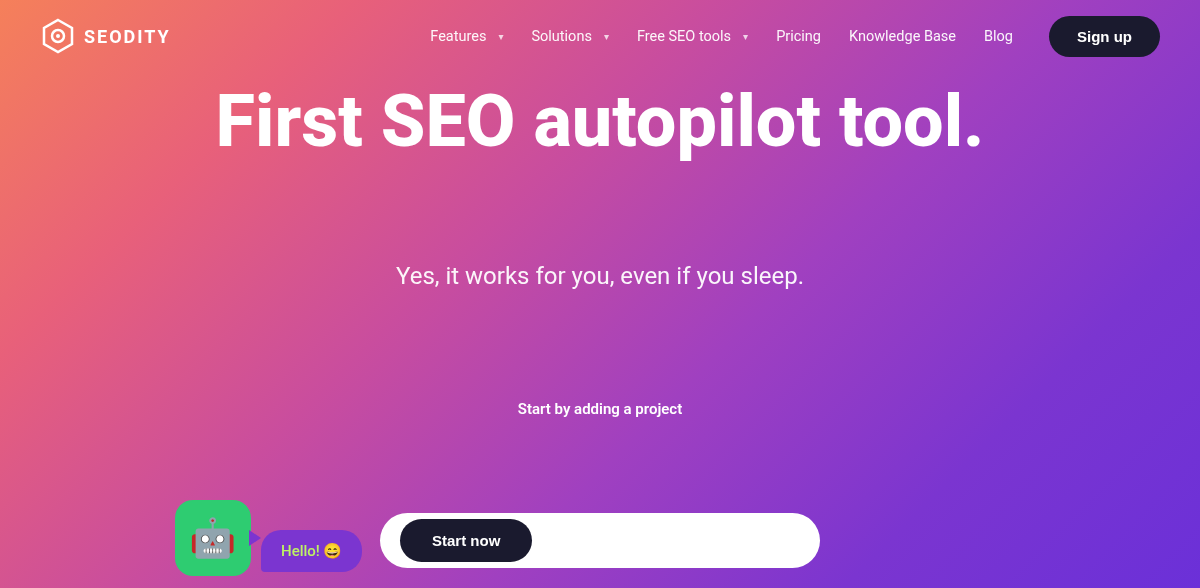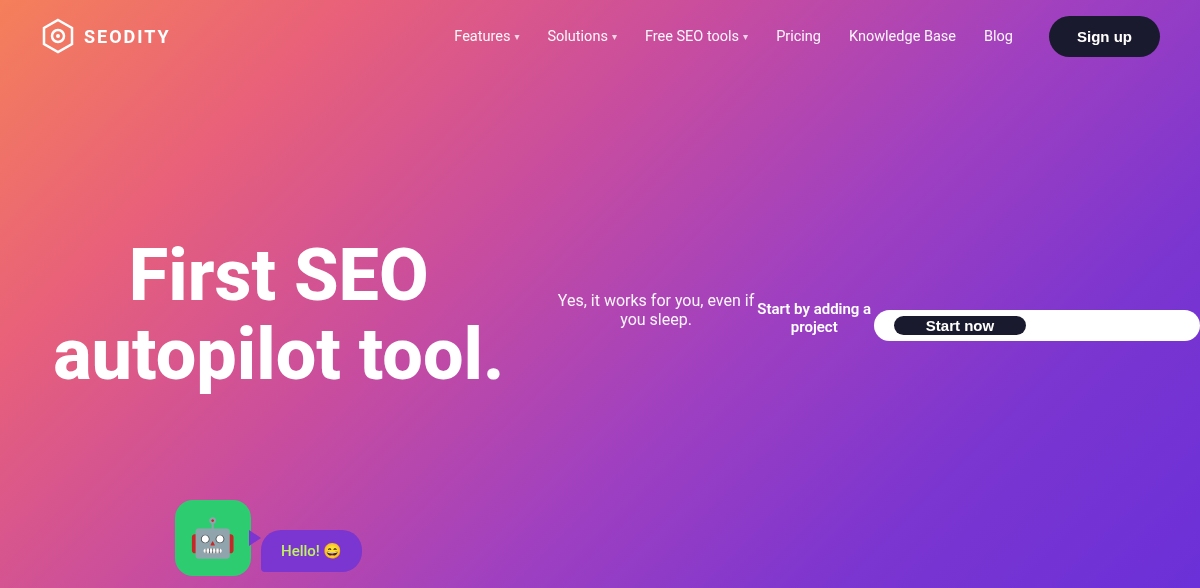--- a/index.html
+++ b/index.html
@@ -56,21 +56,21 @@
       margin-right: 24px;
     }
 
     .nav-links li a {
       color: white;
       text-decoration: none;
       font-size: 14.5px;
       padding: 8px 12px;
       display: flex;
       align-items: center;
-      gap: 4px;
+      gap: 12px;
       opacity: 0.95;
       font-weight: 400;
     }
 
     .chevron {
       font-size: 10px;
       opacity: 0.8;
     }
 
     .signup-btn {
@@ -80,41 +80,41 @@
       border-radius: 50px;
       padding: 12px 28px;
       font-size: 15px;
       font-weight: 700;
       cursor: pointer;
     }
 
     
     .hero-content {
       display: flex;
-      flex-direction: row;
+      flex-direction: column;
       align-items: center;
       justify-content: space-between;
       flex: 1;
       padding-top: 10px;
       padding-bottom: 20px;
     }
 
     .hero-title {
       color: white;
       font-size: 72px;
       font-weight: 800;
       text-align: center;
       line-height: 1.1;
       margin-bottom: 20px;
       max-width: 780px;
     }
 
     .hero-subtitle {
       color: white;
-      font-size: 16px;
+      font-size: 24px;
       font-weight: 400;
       text-align: center;
       margin-bottom: 30px;
       opacity: 0.95;
     }
 
     .cta-label {
       color: white;
       font-size: 15px;
       font-weight: 600;
@@ -140,21 +140,21 @@
       color: #aaa;
       background: transparent;
       font-family: inherit;
     }
 
     .start-btn {
       background: #1a1a2e;
       color: white;
       border: none;
       border-radius: 50px;
-      padding: 1px 32px;
+      padding: 13px 32px;
       font-size: 15px;
       font-weight: 600;
       cursor: pointer;
       white-space: nowrap;
     }
 
     
     .chat-widget {
       position: absolute;
       bottom: 12px;

